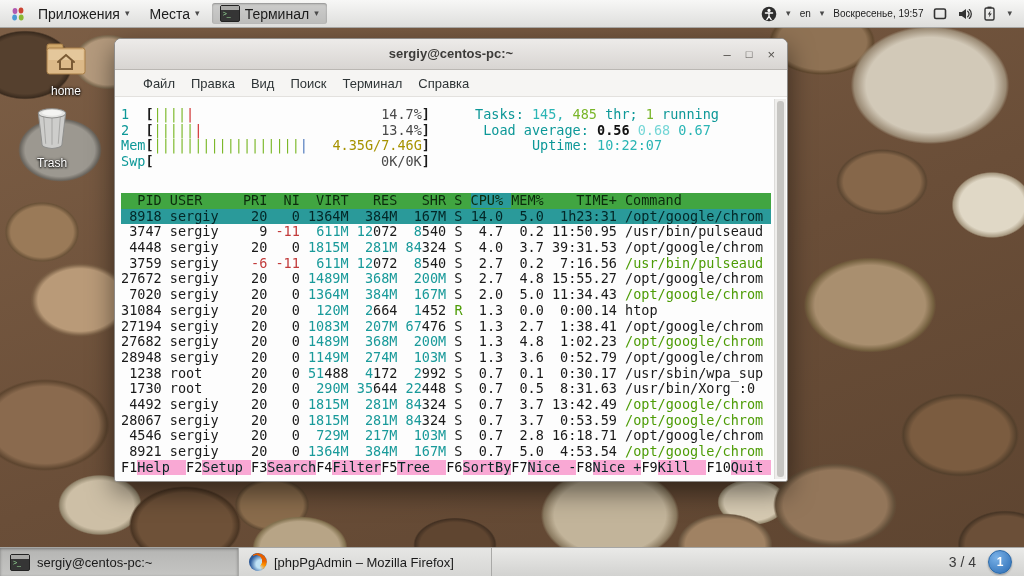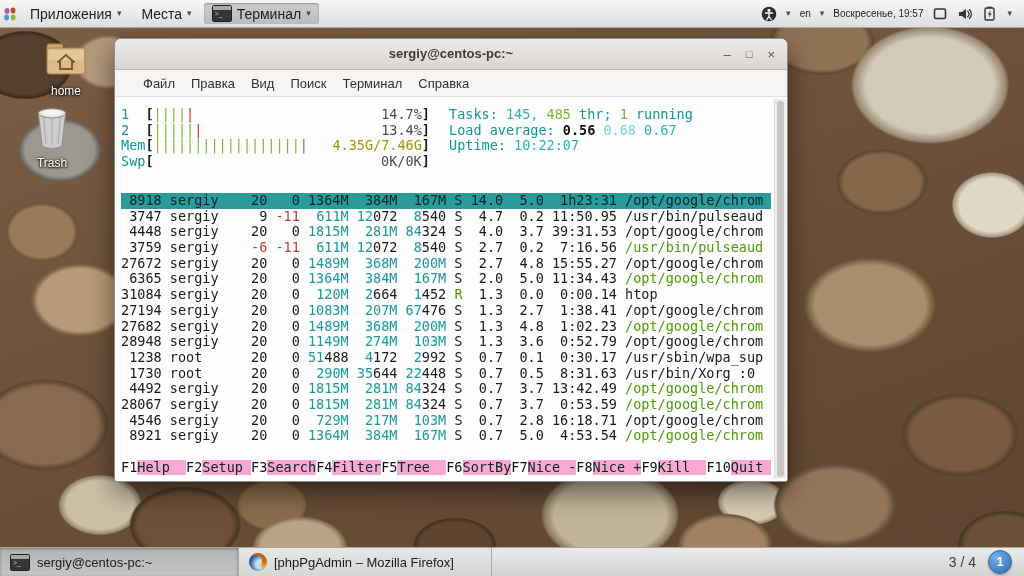--- a/index.html
+++ b/index.html
@@ -30,21 +30,21 @@
       radial-gradient(ellipse 48px 38px at 108px 62px,#b49a7d 60%,#7d6a50 69%,transparent 72%),
       radial-gradient(ellipse 74px 46px at 822px 42px,#8f7254 60%,#61492f 69%,transparent 72%),
       radial-gradient(ellipse 48px 32px at 752px 502px,#d6cab2 58%,#9a8e74 69%,transparent 72%),
       radial-gradient(ellipse 52px 38px at 272px 505px,#8a6c4c 60%,#5e4832 69%,transparent 72%),
       linear-gradient(160deg,#7d5f46,#6a4e38 55%,#5d4430);}
 
   
   .top-panel{position:absolute;left:0;top:0;width:1024px;height:27px;
     background:linear-gradient(#f7f7f6,#dededc);border-bottom:1px solid #a6a6a4;
     display:flex;align-items:center;font-size:14px;color:#1c1c1c;z-index:40;}
-  .tp-left{display:flex;align-items:center;gap:4px;padding-left:2px;}
+  .tp-left{display:flex;align-items:center;gap:4px;padding-left:10px;}
   .tp-item{display:flex;align-items:center;gap:5px;padding:2px 8px;border-radius:3px;cursor:default;}
   .tp-item.active{background:rgba(0,0,0,0.16);box-shadow:inset 0 1px 2px rgba(0,0,0,0.3);}
   .caret{font-size:9px;color:#4a4a4a;line-height:1;}
   .tp-right{margin-left:auto;display:flex;align-items:center;gap:9px;padding-right:12px;}
   .tp-clock{font-size:10px;color:#1c1c1c;}
   .icon16{width:16px;height:16px;display:inline-block;vertical-align:middle;}
 
   
   .desk-icon{position:absolute;width:64px;text-align:center;z-index:5;}
   .desk-icon .lbl{display:block;margin-top:2px;font-size:12px;color:#fff;
@@ -69,21 +69,21 @@
   .t-content{position:relative;height:384px;background:#fdfdfd;
     font-family:"DejaVu Sans Mono","Liberation Mono",monospace;font-size:13.5px;
     line-height:15.7px;color:#1a1a1a;}
   .t-scrollbar{position:absolute;right:1px;top:2px;bottom:2px;width:11px;background:#efeeec;
     border-left:1px solid #dddcda;}
   .t-scroll-handle{position:absolute;left:2px;top:2px;bottom:2px;width:7px;background:#c6c5c2;border-radius:3px;}
 
   
   .tline{white-space:pre;height:15.7px;}
   #htop-meters{position:absolute;left:6px;top:10px;width:330px;overflow:hidden;}
-  #htop-summary{position:absolute;left:334px;top:10px;width:320px;overflow:hidden;}
+  #htop-summary{position:absolute;left:322px;top:10px;width:320px;overflow:hidden;text-align:center;}
   #htop-table{position:absolute;left:6px;top:96px;width:650px;overflow:hidden;}
   #htop-fkeys{position:absolute;left:6px;top:363px;width:650px;overflow:hidden;white-space:pre;}
 
   .c-teal{color:#0d9898}
   .c-cyan{color:#2ab5b5}
   .c-cyanl{color:#74d6d6}
   .c-green{color:#7ab62a}
   .c-green2{color:#4d9c06}
   .c-dark{color:#111;font-weight:bold}
   .c-olive{color:#a69200}
@@ -234,26 +234,27 @@
           <div class="tline"><span class="c-teal">2  </span><span class="c-brk">[</span><span class="c-barg">|||||</span><span class="c-barr">|</span><span>                      </span><span class="c-dim">13.4%</span><span class="c-brk">]</span></div>
           <div class="tline"><span class="c-teal">Mem</span><span class="c-brk">[</span><span class="c-barg">||||||||||||||||||</span><span class="c-barb">|</span><span>   </span><span class="c-olive">4.35G/7.46G</span><span class="c-brk">]</span></div>
           <div class="tline"><span class="c-teal">Swp</span><span class="c-brk">[</span><span>                            </span><span class="c-dim">0K/0K</span><span class="c-brk">]</span></div>
         </div>
       <div id="htop-summary">
           <div class="tline"><span class="c-teal">Tasks: </span><span class="c-cyan">145, </span><span class="c-green">485 </span><span class="c-teal">thr; </span><span class="c-green">1 </span><span class="c-teal">running</span></div>
           <div class="tline"><span class="c-teal">Load average: </span><span class="c-dark">0.56 </span><span class="c-cyanl">0.68 </span><span class="c-cyan">0.67</span></div>
           <div class="tline"><span class="c-teal">Uptime: </span><span class="c-cyan">10:22:07</span></div>
         </div>
       <div id="htop-table">
+          <div class="tline thead"><span>  PID USER     PRI  NI  VIRT   RES   SHR S </span><span class="hd-sel">CPU% </span><span>MEM%    TIME+ Command                    </span></div>
           <div class="tline row-sel"><span> 8918 sergiy   </span><span> 20</span><span> </span><span>  0</span><span> </span><span></span><span class="c-mem">1364M</span><span> </span><span> </span><span class="c-mem">384M</span><span> </span><span> </span><span class="c-mem">167M</span><span> </span><span>S</span><span> 14.0  5.0  1h23:31 </span><span>/opt/google/chrom</span></div>
           <div class="tline"><span> 3747 sergiy   </span><span>  9</span><span> </span><span class="c-red">-11</span><span> </span><span> </span><span class="c-mem">611M</span><span> </span><span class="c-mem">12</span><span>072</span><span> </span><span class="c-mem"> 8</span><span>540</span><span> </span><span>S</span><span>  4.7  0.2 11:50.95 </span><span>/usr/bin/pulseaud</span></div>
           <div class="tline"><span> 4448 sergiy   </span><span> 20</span><span> </span><span>  0</span><span> </span><span></span><span class="c-mem">1815M</span><span> </span><span> </span><span class="c-mem">281M</span><span> </span><span class="c-mem">84</span><span>324</span><span> </span><span>S</span><span>  4.0  3.7 39:31.53 </span><span>/opt/google/chrom</span></div>
           <div class="tline"><span> 3759 sergiy   </span><span class="c-red"> -6</span><span> </span><span class="c-red">-11</span><span> </span><span> </span><span class="c-mem">611M</span><span> </span><span class="c-mem">12</span><span>072</span><span> </span><span class="c-mem"> 8</span><span>540</span><span> </span><span>S</span><span>  2.7  0.2  7:16.56 </span><span class="c-green2">/usr/bin/pulseaud</span></div>
           <div class="tline"><span>27672 sergiy   </span><span> 20</span><span> </span><span>  0</span><span> </span><span></span><span class="c-mem">1489M</span><span> </span><span> </span><span class="c-mem">368M</span><span> </span><span> </span><span class="c-mem">200M</span><span> </span><span>S</span><span>  2.7  4.8 15:55.27 </span><span>/opt/google/chrom</span></div>
-          <div class="tline"><span> 6365 sergiy   </span><span> 20</span><span> </span><span>  0</span><span> </span><span></span><span class="c-mem">1364M</span><span> </span><span> </span><span class="c-mem">384M</span><span> </span><span> </span><span class="c-mem">167M</span><span> </span><span>S</span><span>  2.0  5.0 11:34.43 </span><span class="c-green2">/opt/google/chrom</span></div>
+          <div class="tline"><span> 7020 sergiy   </span><span> 20</span><span> </span><span>  0</span><span> </span><span></span><span class="c-mem">1364M</span><span> </span><span> </span><span class="c-mem">384M</span><span> </span><span> </span><span class="c-mem">167M</span><span> </span><span>S</span><span>  2.0  5.0 11:34.43 </span><span class="c-green2">/opt/google/chrom</span></div>
           <div class="tline"><span>31084 sergiy   </span><span> 20</span><span> </span><span>  0</span><span> </span><span> </span><span class="c-mem">120M</span><span> </span><span class="c-mem"> 2</span><span>664</span><span> </span><span class="c-mem"> 1</span><span>452</span><span> </span><span class="c-green2">R</span><span>  1.3  0.0  0:00.14 </span><span>htop</span></div>
           <div class="tline"><span>27194 sergiy   </span><span> 20</span><span> </span><span>  0</span><span> </span><span></span><span class="c-mem">1083M</span><span> </span><span> </span><span class="c-mem">207M</span><span> </span><span class="c-mem">67</span><span>476</span><span> </span><span>S</span><span>  1.3  2.7  1:38.41 </span><span>/opt/google/chrom</span></div>
           <div class="tline"><span>27682 sergiy   </span><span> 20</span><span> </span><span>  0</span><span> </span><span></span><span class="c-mem">1489M</span><span> </span><span> </span><span class="c-mem">368M</span><span> </span><span> </span><span class="c-mem">200M</span><span> </span><span>S</span><span>  1.3  4.8  1:02.23 </span><span class="c-green2">/opt/google/chrom</span></div>
           <div class="tline"><span>28948 sergiy   </span><span> 20</span><span> </span><span>  0</span><span> </span><span></span><span class="c-mem">1149M</span><span> </span><span> </span><span class="c-mem">274M</span><span> </span><span> </span><span class="c-mem">103M</span><span> </span><span>S</span><span>  1.3  3.6  0:52.79 </span><span>/opt/google/chrom</span></div>
           <div class="tline"><span> 1238 root     </span><span> 20</span><span> </span><span>  0</span><span> </span><span class="c-mem">51</span><span>488</span><span> </span><span class="c-mem"> 4</span><span>172</span><span> </span><span class="c-mem"> 2</span><span>992</span><span> </span><span>S</span><span>  0.7  0.1  0:30.17 </span><span>/usr/sbin/wpa_sup</span></div>
           <div class="tline"><span> 1730 root     </span><span> 20</span><span> </span><span>  0</span><span> </span><span> </span><span class="c-mem">290M</span><span> </span><span class="c-mem">35</span><span>644</span><span> </span><span class="c-mem">22</span><span>448</span><span> </span><span>S</span><span>  0.7  0.5  8:31.63 </span><span>/usr/bin/Xorg :0</span></div>
           <div class="tline"><span> 4492 sergiy   </span><span> 20</span><span> </span><span>  0</span><span> </span><span></span><span class="c-mem">1815M</span><span> </span><span> </span><span class="c-mem">281M</span><span> </span><span class="c-mem">84</span><span>324</span><span> </span><span>S</span><span>  0.7  3.7 13:42.49 </span><span class="c-green2">/opt/google/chrom</span></div>
           <div class="tline"><span>28067 sergiy   </span><span> 20</span><span> </span><span>  0</span><span> </span><span></span><span class="c-mem">1815M</span><span> </span><span> </span><span class="c-mem">281M</span><span> </span><span class="c-mem">84</span><span>324</span><span> </span><span>S</span><span>  0.7  3.7  0:53.59 </span><span class="c-green2">/opt/google/chrom</span></div>
           <div class="tline"><span> 4546 sergiy   </span><span> 20</span><span> </span><span>  0</span><span> </span><span> </span><span class="c-mem">729M</span><span> </span><span> </span><span class="c-mem">217M</span><span> </span><span> </span><span class="c-mem">103M</span><span> </span><span>S</span><span>  0.7  2.8 16:18.71 </span><span>/opt/google/chrom</span></div>
           <div class="tline"><span> 8921 sergiy   </span><span> 20</span><span> </span><span>  0</span><span> </span><span></span><span class="c-mem">1364M</span><span> </span><span> </span><span class="c-mem">384M</span><span> </span><span> </span><span class="c-mem">167M</span><span> </span><span>S</span><span>  0.7  5.0  4:53.54 </span><span class="c-green2">/opt/google/chrom</span></div>

